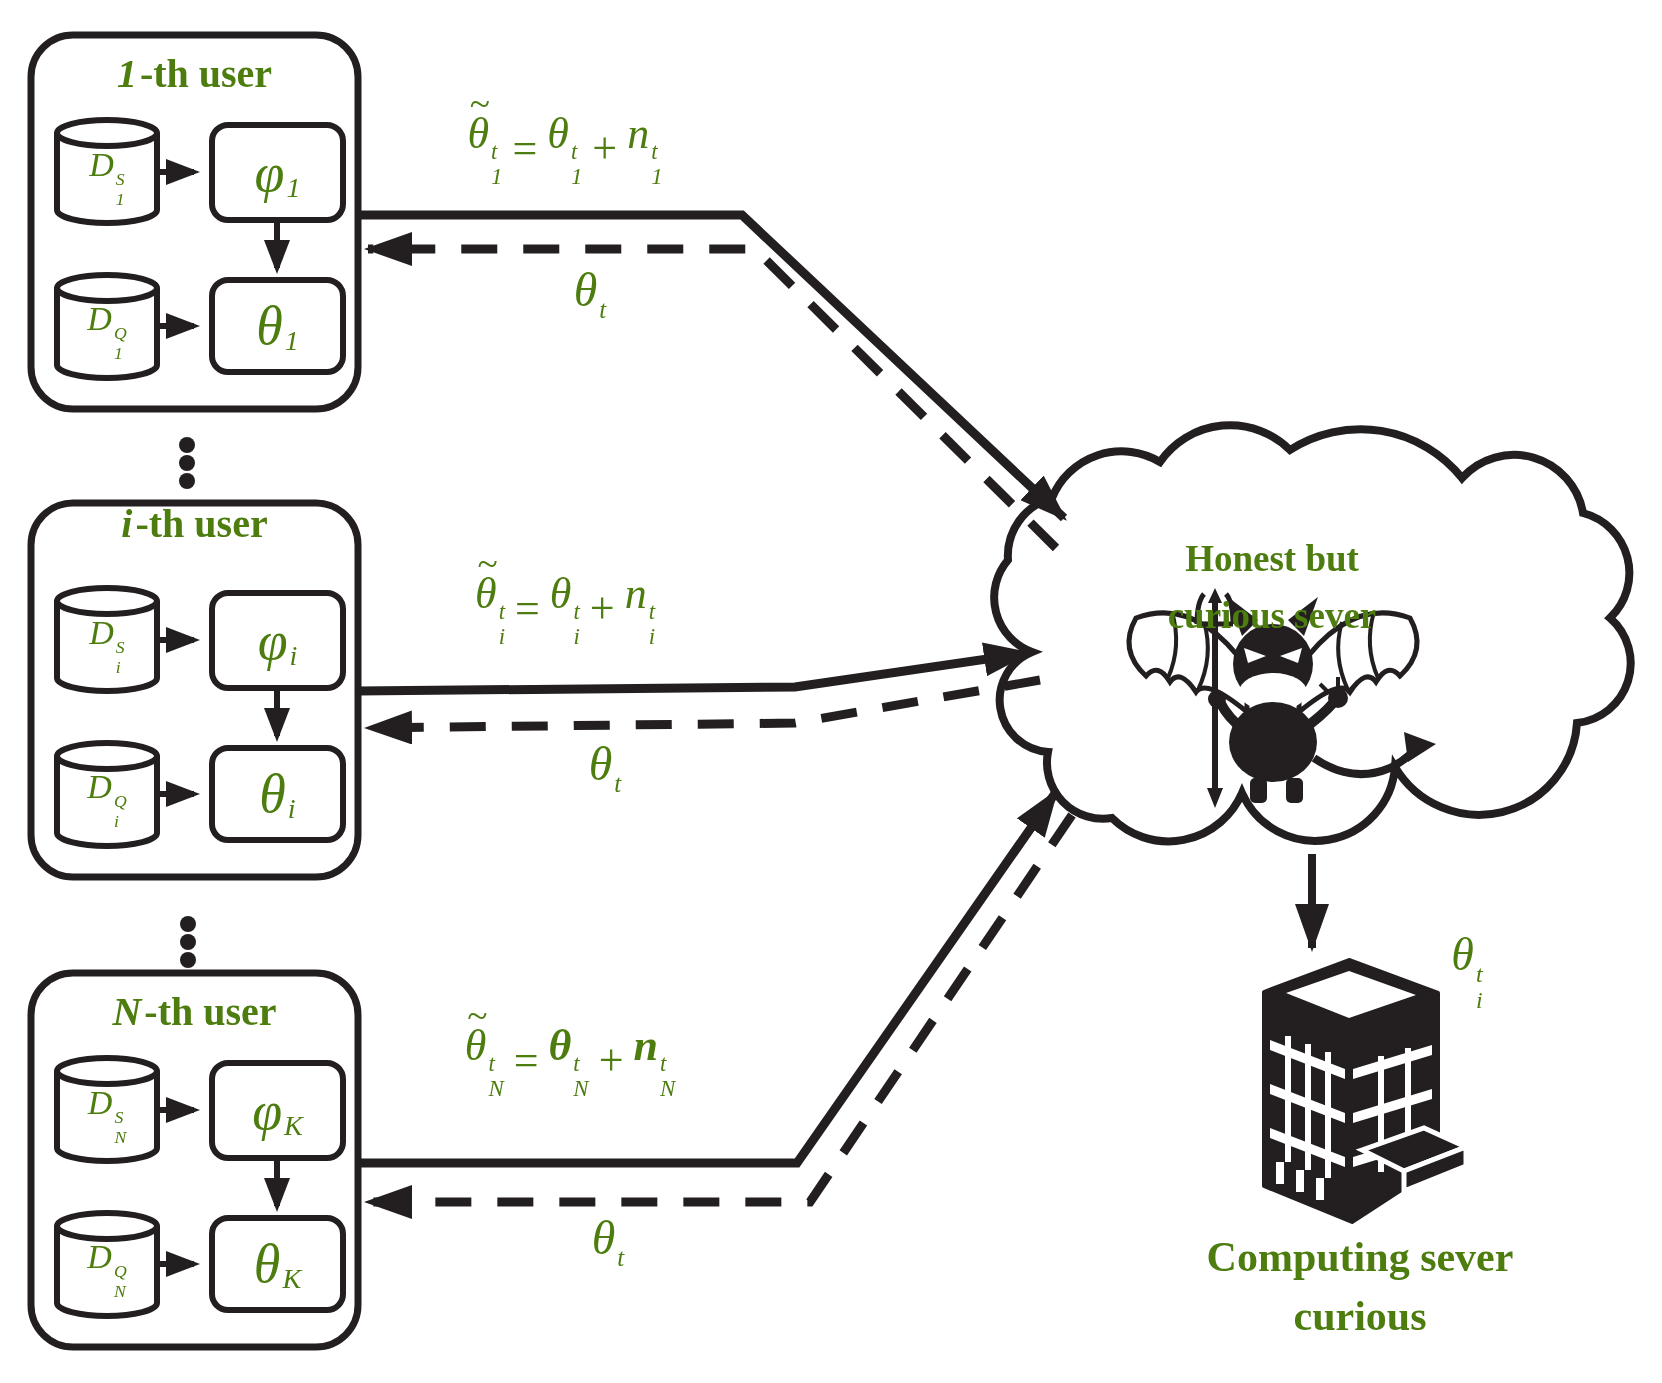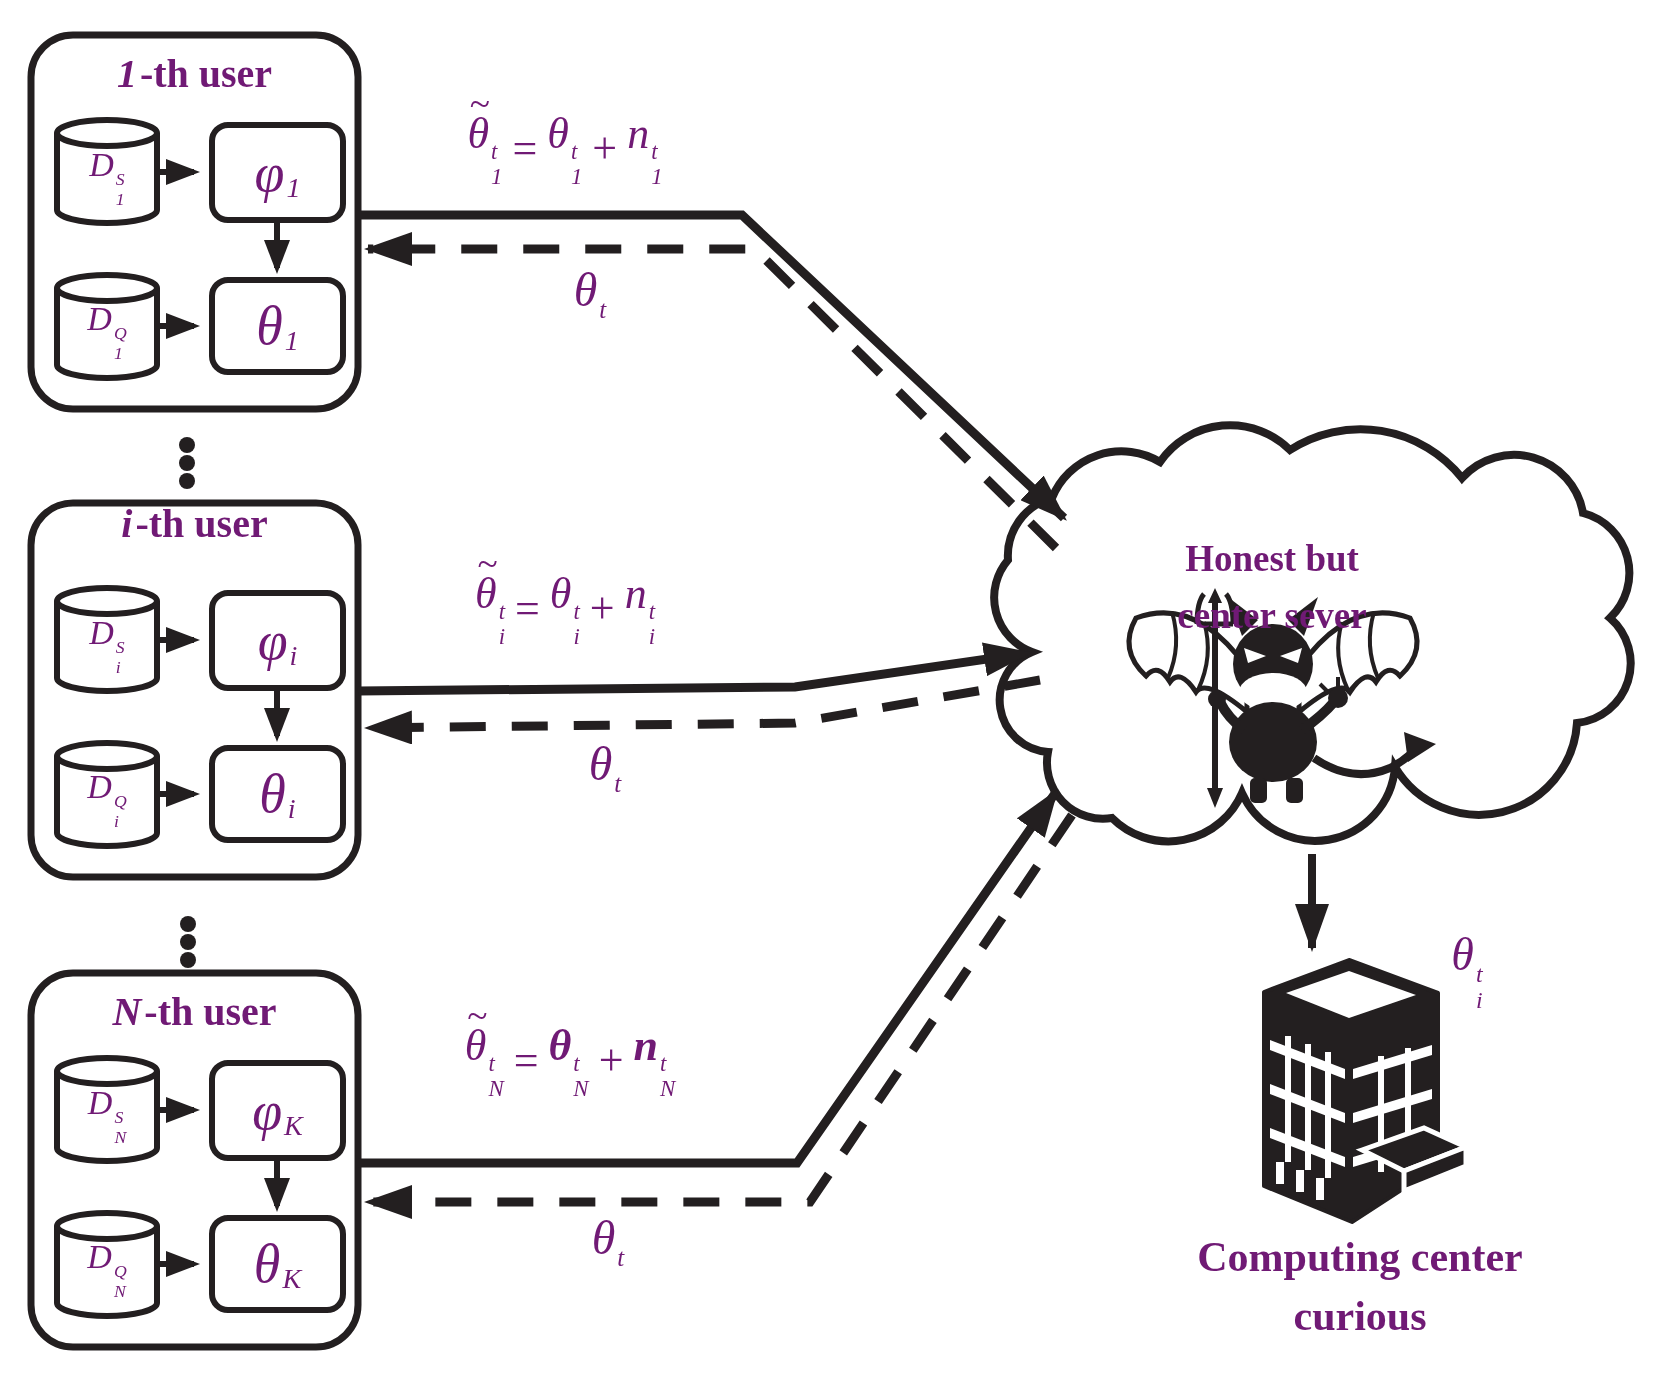--- a/index.html
+++ b/index.html
@@ -1,19 +1,19 @@
 <!DOCTYPE html>
 <html><head>
 <meta charset="utf-8">
 <style>
   html,body{margin:0;padding:0;background:#ffffff;}
   #stage{position:relative;width:1662px;height:1383px;background:#ffffff;overflow:hidden;
          font-family:"Liberation Serif",serif;color:#231f20;}
   #art{position:absolute;left:0;top:0;z-index:0;}
-  .lbl{position:absolute;z-index:2;color:#701a75;}
+  .lbl{position:absolute;z-index:2;color:#4d7c0f;}
   .center{text-align:center;}
   .flexc{display:flex;align-items:center;justify-content:center;}
   .utitle{font-size:40px;font-weight:bold;}
   .tvar{font-style:italic;margin-right:3px;}
   .dblab{font-size:34px;}
   .pbox{font-size:54px;}
   .eq{display:flex;align-items:center;justify-content:center;gap:10px;font-size:44px;}
   .dl{font-size:48px;}
   .cap{font-size:40px;font-weight:bold;line-height:1.3;}
   .cloudlab{font-size:37px;font-weight:bold;line-height:1.55;}
@@ -311,25 +311,25 @@
   </div>
   <div class="lbl dl center math" style="left:548px;top:1210px;width:120px"><span class="mb">θ</span><span class="ss">
         <span class="msup">t</span>
         <span class="msub">&nbsp;</span>
       </span></div>
 
   <div class="lbl cap center" style="left:1046px;top:318px;width:560px">
   </div>
   <div class="lbl cloudlab center" style="left:1082px;top:530px;width:380px">
     <div>Honest but</div>
-    <div>center sever</div>
+    <div>curious sever</div>
   </div>
 
   <div class="lbl bout center math" style="left:1412px;top:928px;width:110px"><span class="mb">θ</span><span class="ss">
         <span class="msup">t</span>
         <span class="msub">i</span>
       </span></div>
   <div class="lbl cclab center" style="left:1130px;top:1228px;width:460px">
-    <div>Computing center</div>
+    <div>Computing sever</div>
     <div>curious</div>
   </div>
 
 </div>
 
 </body></html>

